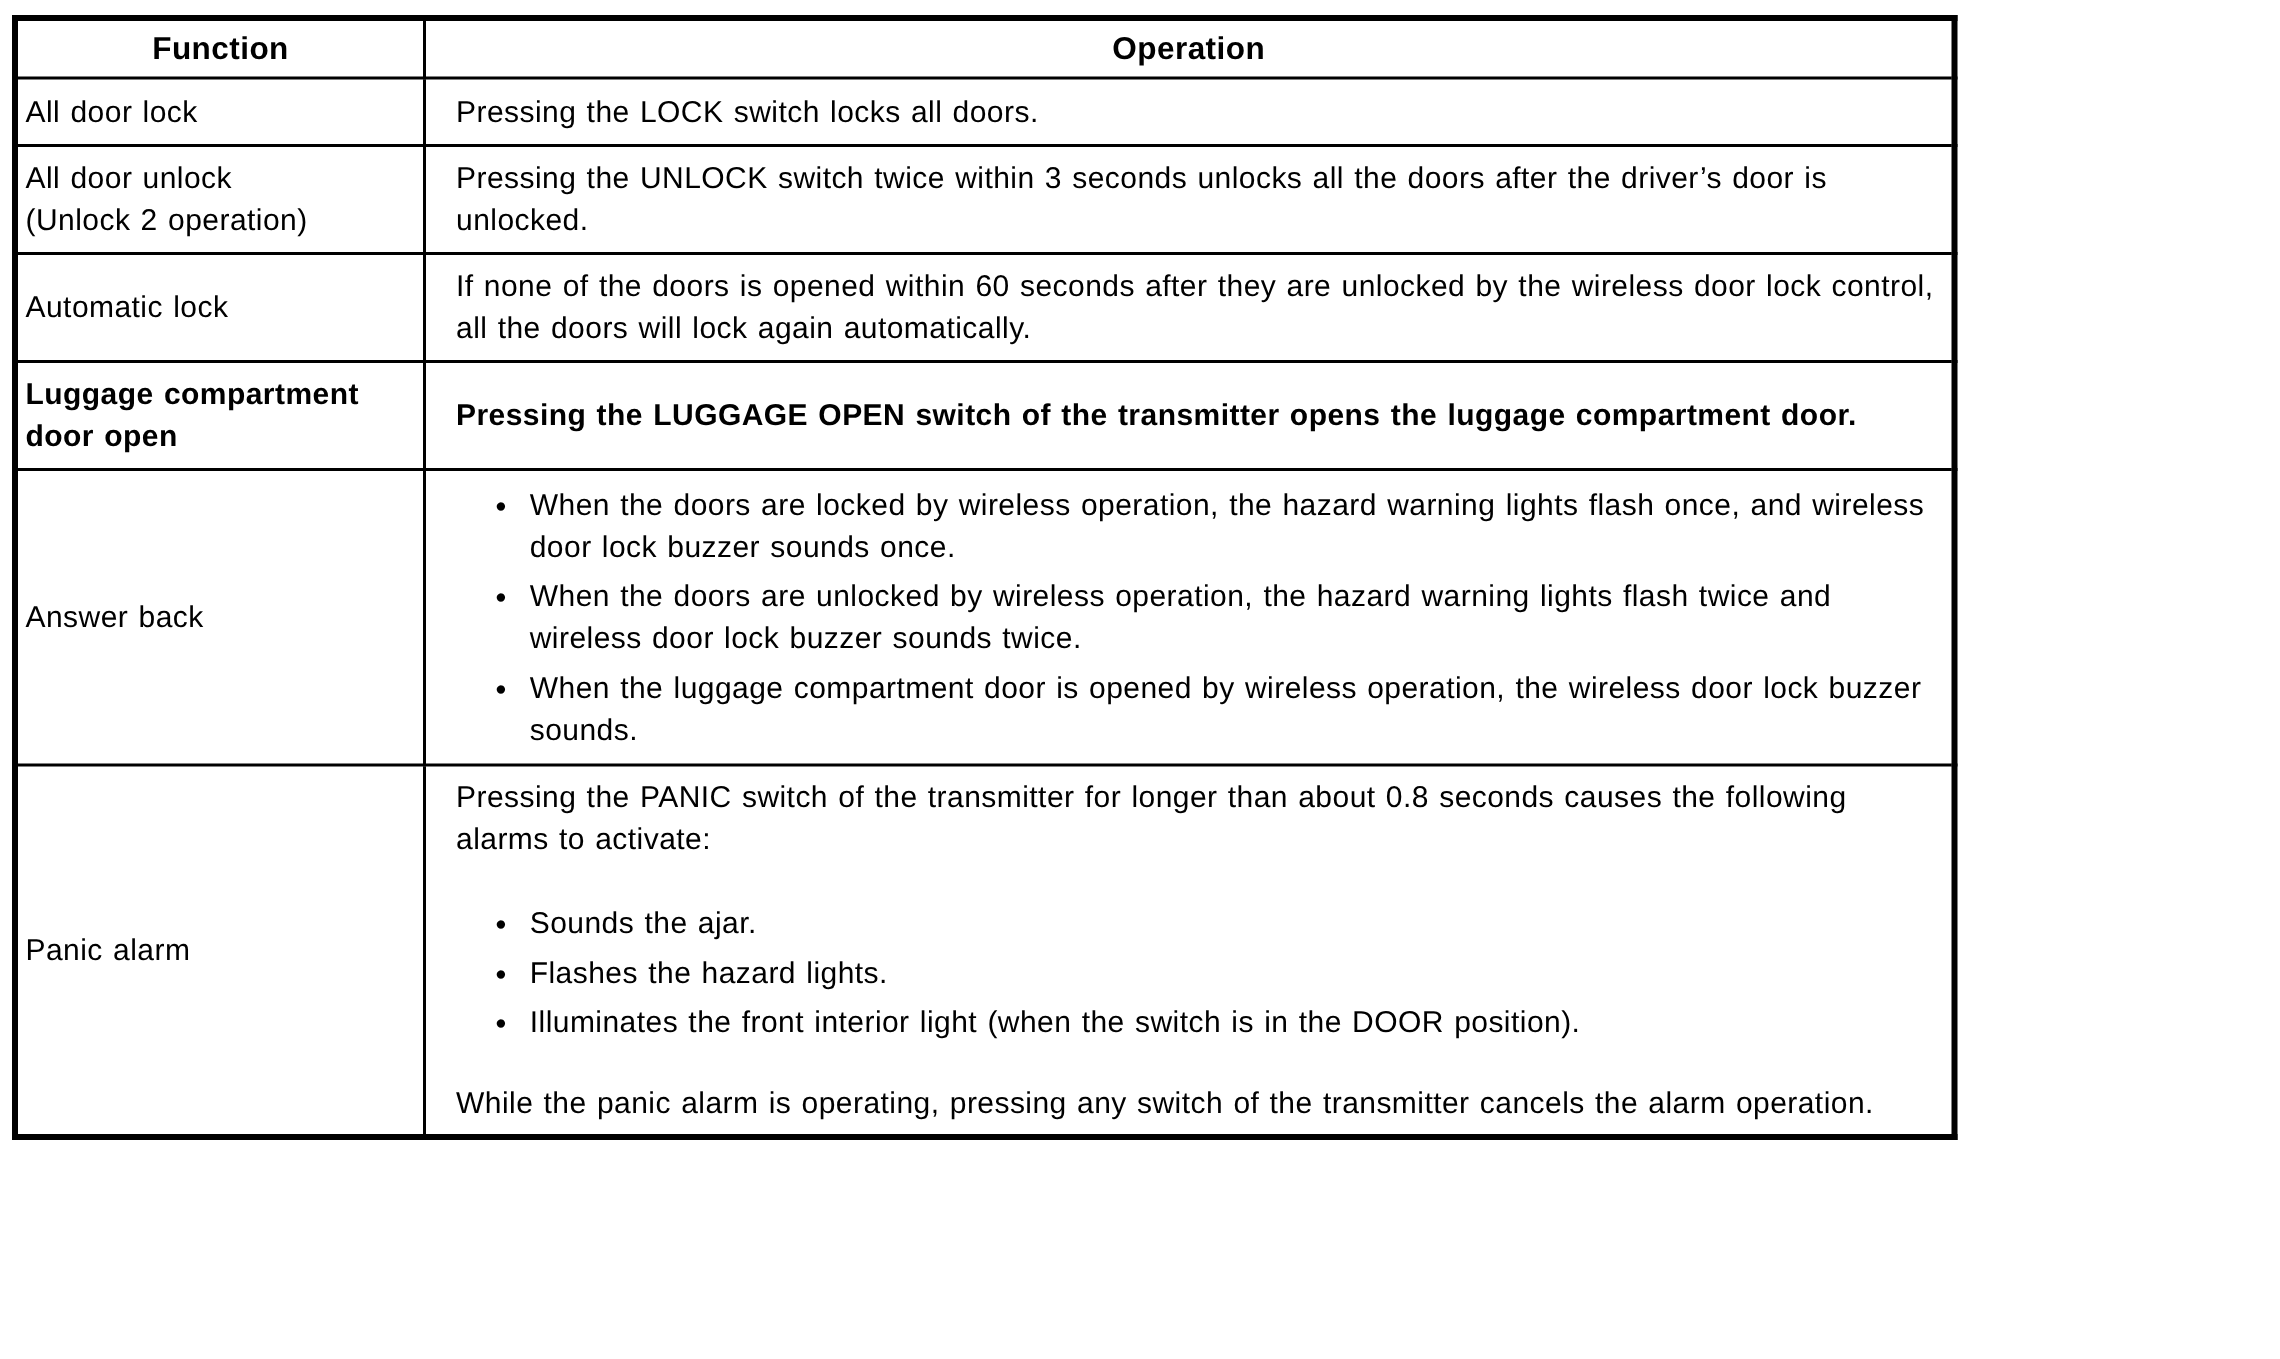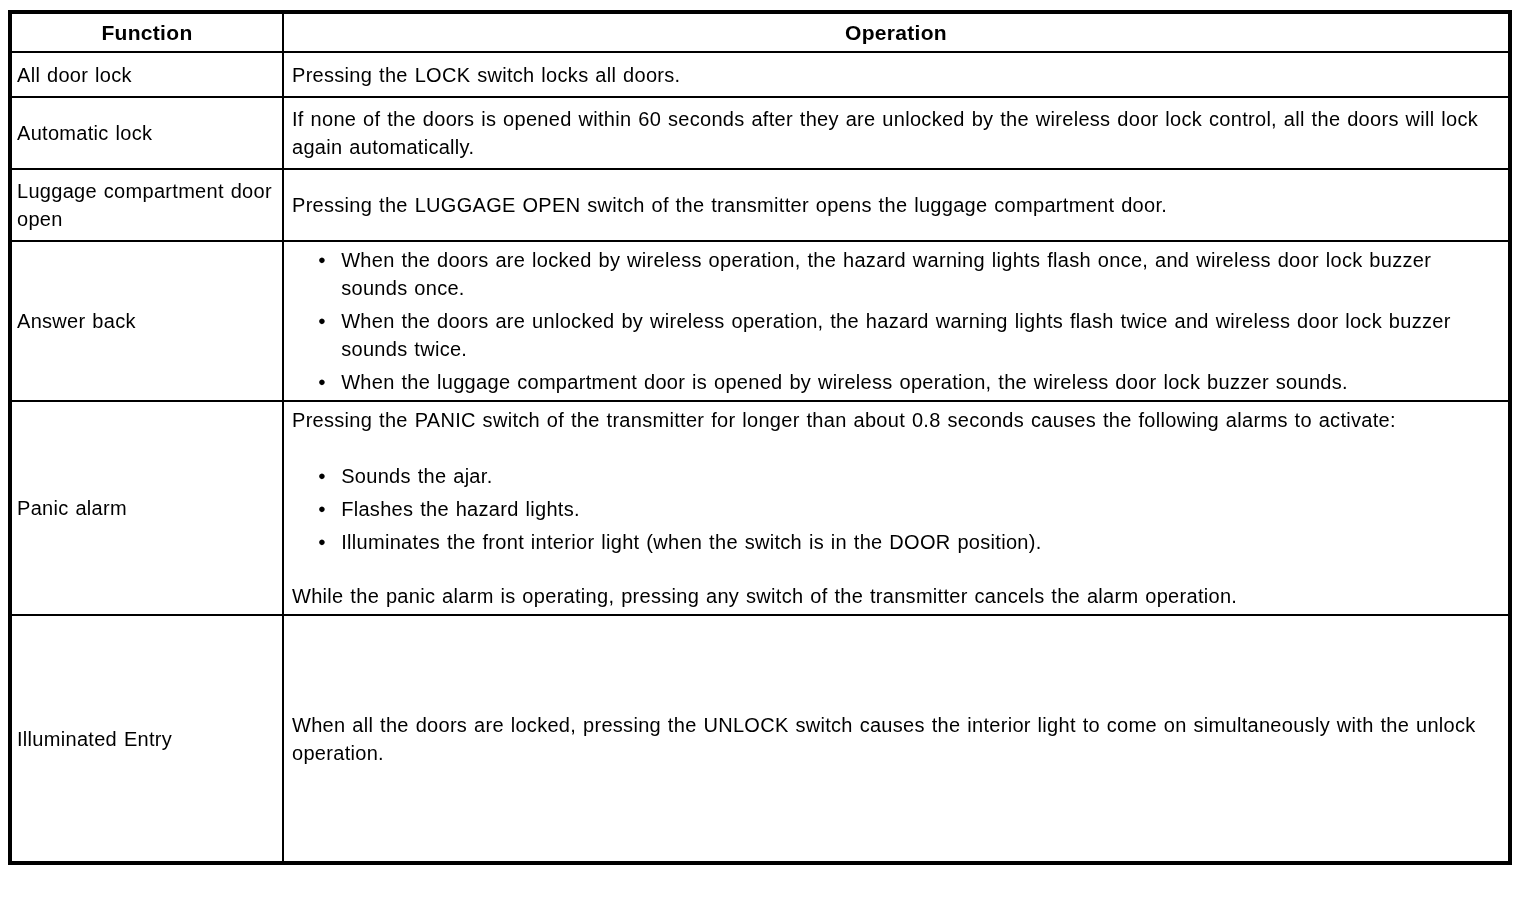--- a/index.html
+++ b/index.html
@@ -12,21 +12,21 @@
   }
   .page {
     width: 1520px;
     height: 906px;
     box-sizing: border-box;
     padding: 10px 8px 8px 8px;
     background: #ffffff;
   }
   table.doc-table {
     border-collapse: collapse;
-    width: 1504px;
+    width: 1297px;
     table-layout: fixed;
     background: #ffffff;
   }
   table.doc-table, table.doc-table th, table.doc-table td {
     border: 2px solid #000000;
   }
   table.doc-table {
     border: 4px solid #000000;
   }
   thead th {
@@ -48,21 +48,21 @@
     vertical-align: middle;
     padding: 4px 10px 4px 6px;
     box-sizing: border-box;
   }
   td.fn-cell {
     white-space: pre-line;
     padding-left: 5px;
     padding-right: 4px;
   }
   td.op-cell {
-    padding-left: 8px;
+    padding-left: 20px;
     padding-right: 12px;
     margin-left: 21px;
   }
   .op-p { margin: 0; }
   ul.op-bullets {
     list-style: none;
     margin: 0;
     padding: 0;
   }
   .op-p + ul.op-bullets { margin-top: 28px; }
@@ -78,21 +78,21 @@
     flex: 0 0 auto;
     font-size: 13px;
     line-height: 28px;
     margin-right: 15px;
   }
   .bullet-text { flex: 1 1 auto; }
   
   #table-body tr:nth-child(1) { height: 45px; }
   #table-body tr:nth-child(2) { height: 72px; }
   #table-body tr:nth-child(3) { height: 72px; }
-  #table-body tr:nth-child(4) { height: 72px; }
+  #table-body tr:nth-child(4) { height: 72px; font-weight: bold; }
   #table-body tr:nth-child(5) { height: 197px; }
   #table-body tr:nth-child(6) { height: 248px; }
   #table-body tr:nth-child(7) { height: 73px; }
   #table-body tr:nth-child(8) { height: 72px; }
 </style>
 </head>
 <body>
 
 <div class="page">
   <table class="doc-table">
@@ -100,20 +100,27 @@
       <tr>
         <th class="col-function">Function</th>
         <th class="col-operation">Operation</th>
       </tr>
     </thead>
     <tbody id="table-body">
         <tr>
           <td class="fn-cell">All door lock</td>
           <td class="op-cell">
             <p class="op-p">Pressing the LOCK switch locks all doors.</p>
+          </td>
+        </tr>
+        <tr>
+          <td class="fn-cell">All door unlock
+(Unlock 2 operation)</td>
+          <td class="op-cell">
+            <p class="op-p">Pressing the UNLOCK switch twice within 3 seconds unlocks all the doors after the driver’s door is unlocked.</p>
           </td>
         </tr>
         <tr>
           <td class="fn-cell">Automatic lock</td>
           <td class="op-cell">
             <p class="op-p">If none of the doors is opened within 60 seconds after they are unlocked by the wireless door lock control, all the doors will lock again automatically.</p>
           </td>
         </tr>
         <tr>
           <td class="fn-cell">Luggage compartment door open</td>
@@ -154,21 +161,15 @@
                 <span class="bullet-text">Flashes the hazard lights.</span>
               </li>
               <li>
                 <span class="bullet">●</span>
                 <span class="bullet-text">Illuminates the front interior light (when the switch is in the DOOR position).</span>
               </li>
             </ul>
             <p class="op-p">While the panic alarm is operating, pressing any switch of the transmitter cancels the alarm operation.</p>
           </td>
         </tr>
-        <tr>
-          <td class="fn-cell">Illuminated Entry</td>
-          <td class="op-cell">
-            <p class="op-p">When all the doors are locked, pressing the UNLOCK switch causes the interior light to come on simultaneously with the unlock operation.</p>
-          </td>
-        </tr>
       </tbody>
   </table>
 </div>
 
 </body></html>

